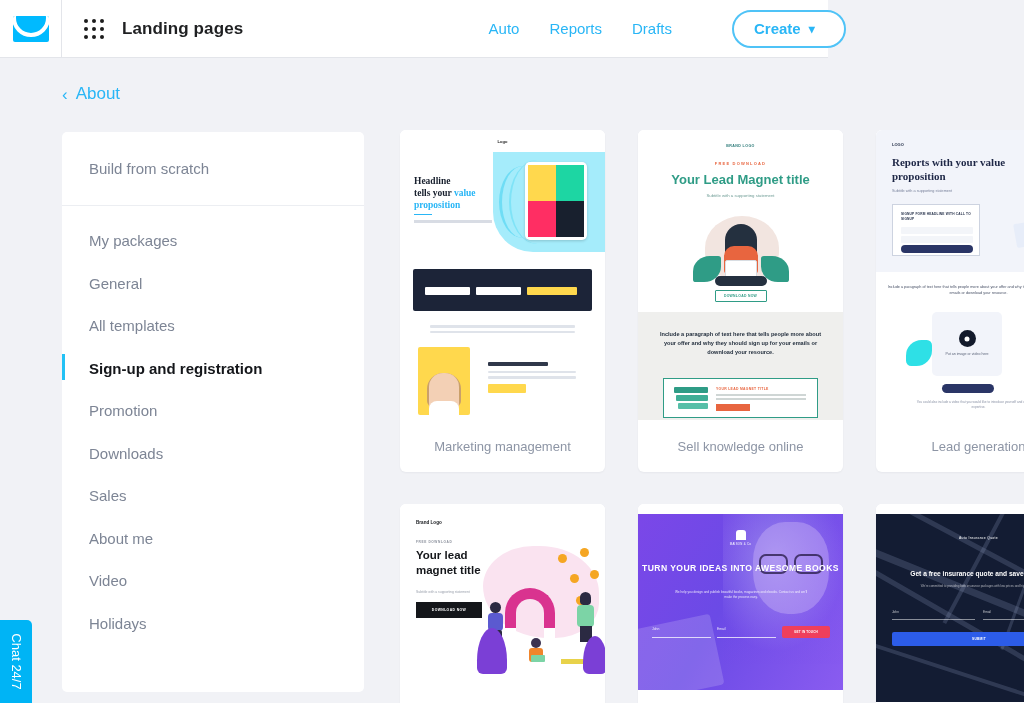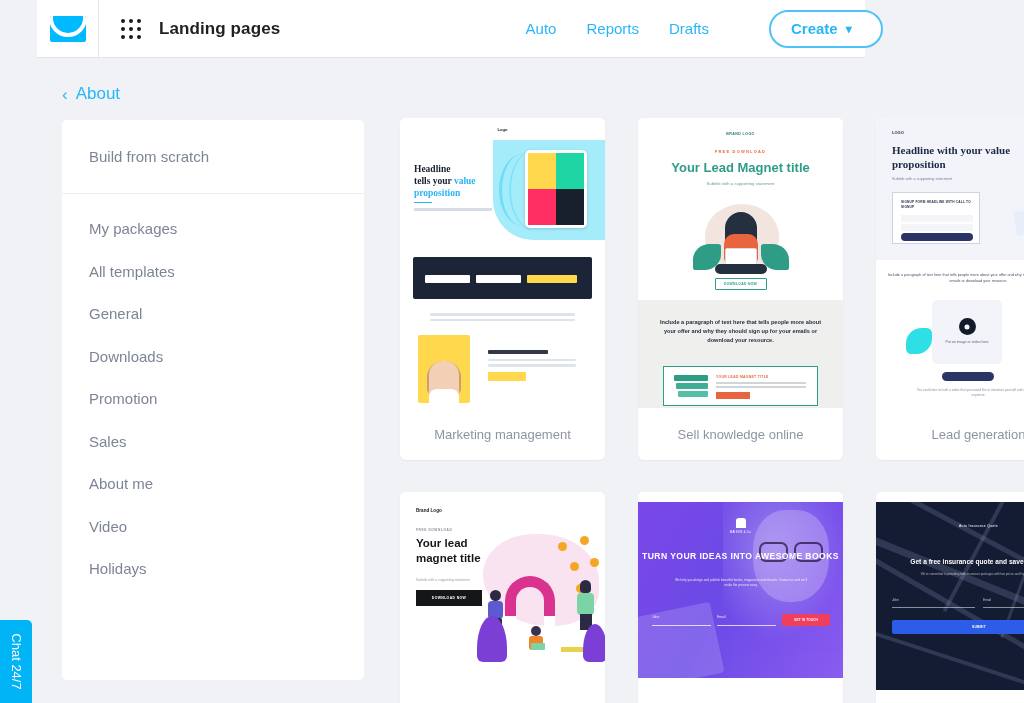--- a/index.html
+++ b/index.html
@@ -9,21 +9,21 @@
     background: #f1f2f6;
     overflow: hidden;
   }
 
   
   .header {
     position: absolute; top: 0; left: 0;
     width: 828px; height: 58px;
     background: #ffffff;
     border-bottom: 1px solid #e3e5ea;
-    display: flex; align-items: center; margin-left: 37px;
+    display: flex; align-items: center;
   }
   .logo-zone {
     width: 62px; height: 58px;
     display: flex; align-items: center; justify-content: center;
     border-right: 1px solid #e3e5ea;
     flex: 0 0 auto;
   }
   .logo-mark {
     width: 36px; height: 26px; background: #00baff;
     border-radius: 2px; position: relative; overflow: hidden;
@@ -71,21 +71,21 @@
     cursor: pointer; white-space: nowrap; flex: 0 0 auto;
   }
   .caret { font-size: 12px; line-height: 1; }
 
   
   .back-row { position: absolute; top: 84px; left: 62px; display: flex; align-items: center; gap: 8px; }
   .back-chevron { color: #29b6f6; font-size: 17px; line-height: 1; }
   .back-label { color: #29b6f6; font-size: 17px; }
 
   
-  .content { position: absolute; top: 120px; left: 0; width: 1024px; height: 567px; }
+  .content { position: absolute; top: 132px; left: 0; width: 1024px; height: 567px; }
 
   
   .sidebar {
     position: absolute; left: 62px; top: 0;
     width: 302px;
     background: #ffffff;
     border-radius: 5px;
     padding-bottom: 24px;
     min-height: 560px;
   }
@@ -446,24 +446,25 @@
 </div>
 
 <div class="content">
 
   <div class="sidebar">
     <div class="side-scratch">
       <span>Build from scratch</span>
     </div>
     <div class="side-list">
       <div class="side-item">My packages</div>
+      <div class="side-item">General</div>
       <div class="side-item">All templates</div>
-      <div class="side-item">General</div>
+      <div class="side-item active">Sign-up and registration</div>
+      <div class="side-item">Promotion</div>
       <div class="side-item">Downloads</div>
-      <div class="side-item">Promotion</div>
       <div class="side-item">Sales</div>
       <div class="side-item">About me</div>
       <div class="side-item">Video</div>
       <div class="side-item">Holidays</div>
     </div>
   </div>
 
   <div class="grid">
 
     <div class="card r1 c1">
@@ -546,21 +547,21 @@
         </div>
       </div>
       <div class="caption">Sell knowledge online</div>
     </div>
 
     <div class="card r1 c3">
       <div class="thumb">
         <div class="t3">
           <div class="top"></div>
           <div class="logo">LOGO</div>
-          <h3>Headline with your value proposition</h3>
+          <h3>Reports with your value proposition</h3>
           <div class="sub">Subtitle with a supporting statement</div>
           <div class="form">
             <div class="fh">SIGNUP FORM HEADLINE WITH CALL TO SIGNUP</div>
             <div class="fi fi1"></div>
             <div class="fi fi2"></div>
             <div class="fb"></div>
           </div>
           <div class="tele">
             <div class="sheet"></div>
           </div>

